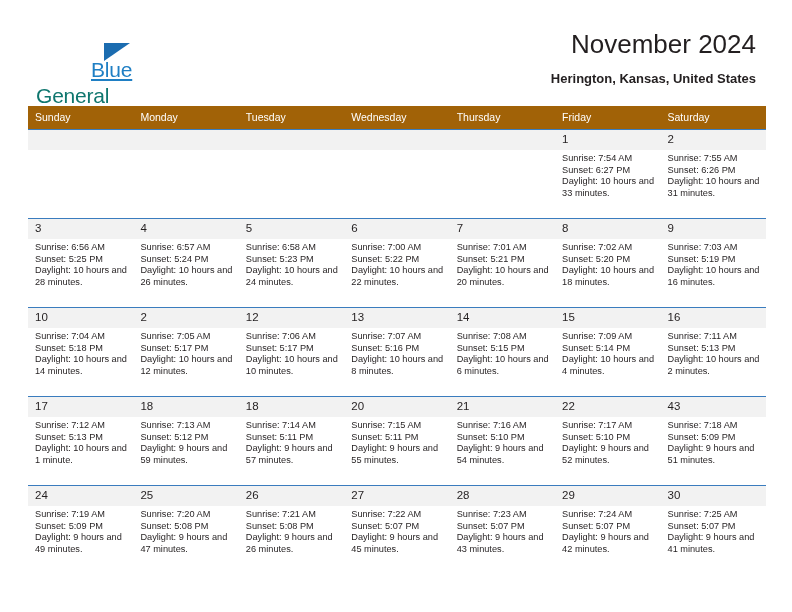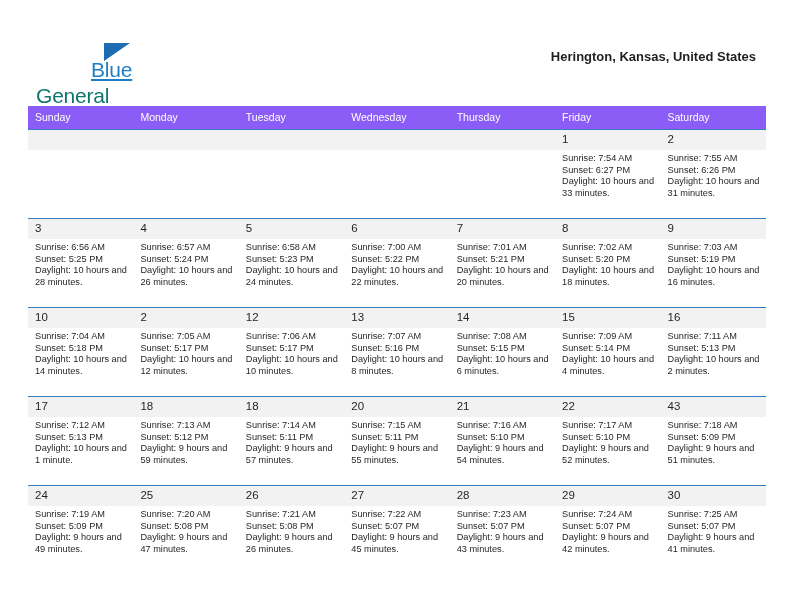--- a/index.html
+++ b/index.html
@@ -71,39 +71,39 @@
     text-align: right;
   }
   .cal-title {
     font-size: 26px;
     font-weight: normal;
     color: #231f20;
     line-height: 32px;
     white-space: nowrap;
   }
   .cal-subtitle {
-    margin-top: 21px;
+    margin-top: 11px;
     font-size: 13px;
     font-weight: bold;
     color: #231f20;
     line-height: 16px;
     white-space: nowrap;
   }
 
   
   .calendar {
     position: absolute;
     left: 28px;
     top: 106px;
     width: 738px;
     border-collapse: collapse;
     table-layout: fixed;
   }
   .calendar th {
-    background: #8b5cf6;
+    background: #a16207;
     color: #ffffff;
     font-size: 10.5px;
     font-weight: normal;
     text-align: left;
     padding: 5px 0 5px 7px;
     border: none;
     line-height: 13px;
   }
   .calendar td {
     vertical-align: top;
@@ -148,20 +148,21 @@
 
   <div class="header">
 
     <div class="logo">
       <span class="logo-general">General</span>
       <span class="logo-triangle"></span>
       <span class="logo-blue">Blue</span>
     </div>
 
     <div class="title-block">
+      <div class="cal-title">November 2024</div>
       <div class="cal-subtitle">Herington, Kansas, United States</div>
     </div>
 
   </div>
 
   <table class="calendar">
     <thead>
       <tr id="weekday-row">
           <th>Sunday</th>
           <th>Monday</th>

